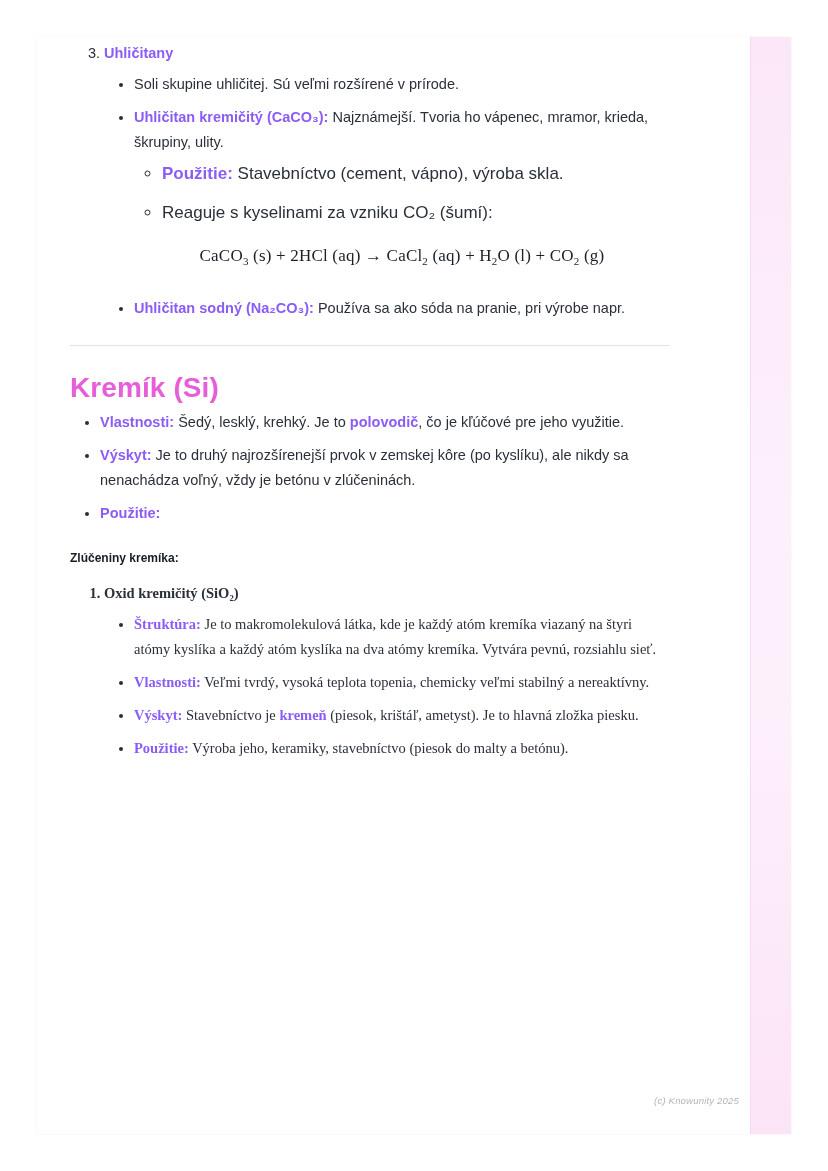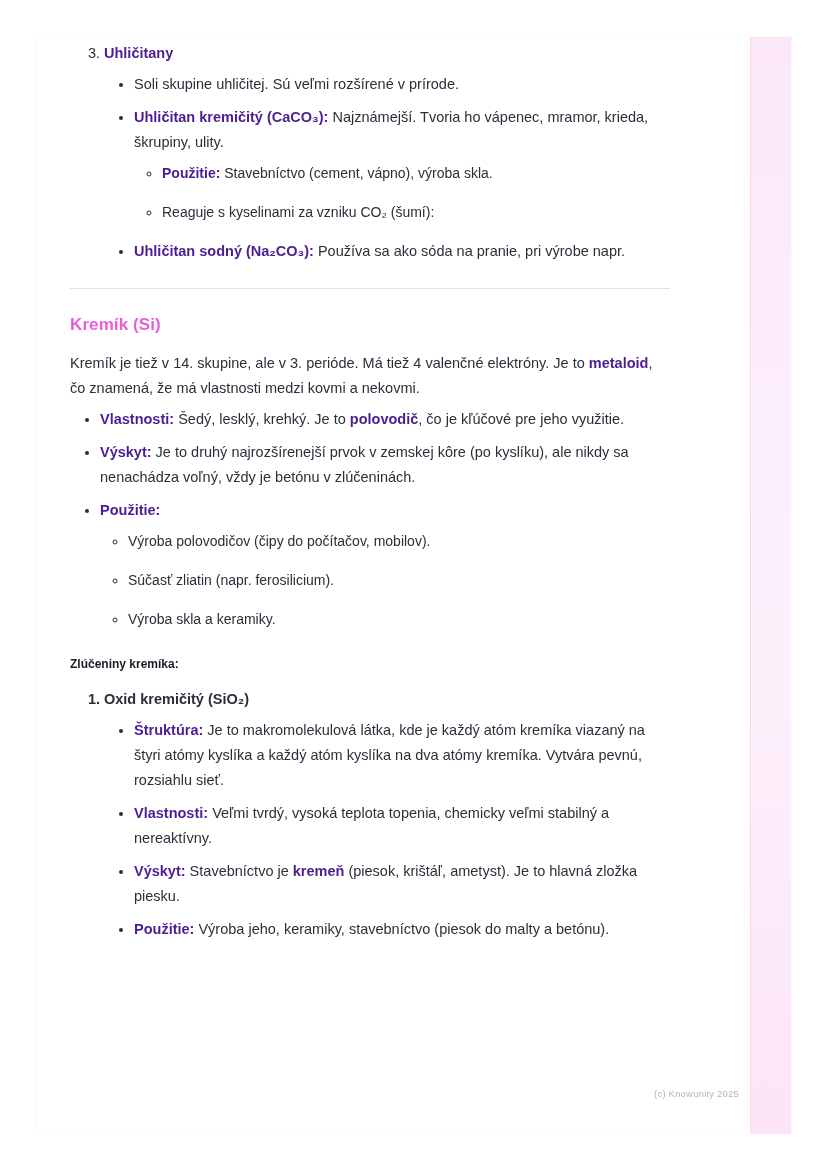--- a/index.html
+++ b/index.html
@@ -46,21 +46,21 @@
     padding-top: 4px;
   }
 
   
   .para {
     font-size: 14.5px;
     line-height: 25px;
     color: #2a2f3a;
     margin: 0 0 6px 0;
   }
-  b, .b { font-weight: bold; color: #4c1d95; }
+  b, .b { font-weight: bold; color: #8b5cf6; }
 
   
   ol.num {
     margin: 0;
     padding-left: 34px;
     list-style: decimal;
   }
   ol.num > li {
     font-size: 14.5px;
     line-height: 25px;
@@ -81,21 +81,21 @@
     margin: 0 0 8px 0;
     color: #2a2f3a;
   }
   
   ul.circle {
     margin: 6px 0 0 0;
     padding-left: 28px;
     list-style: circle;
   }
   ul.circle > li {
-    font-size: 14px;
+    font-size: 17px;
     line-height: 25px;
     margin: 0 0 14px 0;
     color: #2a2f3a;
   }
 
   
   .equation {
     font-family: "Liberation Serif", serif;
     font-size: 17px;
     text-align: center;
@@ -108,56 +108,58 @@
   
   .divider {
     border: 0;
     border-top: 1px solid #e3e3e6;
     margin: 24px 0 26px 0;
     width: 100%;
   }
 
   
   .h2 {
-    font-size: 17px;
+    font-size: 28px;
     font-weight: bold;
     color: #e75fd8;
-    margin: 0 0 16px 0;
+    margin: 0 0 6px 0;
     letter-spacing: 0.1px;
   }
 
   ol.num2 {
     margin: 10px 0 0 0;
     padding-left: 34px;
     list-style: decimal;
   }
   ol.num2 > li {
     font-size: 14.5px;
     line-height: 25px;
     color: #2a2f3a;
     font-weight: bold;
     margin-bottom: 10px;
+    font-family: Liberation Serif, serif;
   }
   ol.num2 > li > ul { font-weight: normal; }
 
   .sec-label {
     font-size: 12px;
     line-height: 25px;
     font-weight: bold;
     color: #171c26;
     margin: 20px 0 0 0;
   }
 
   .footer-credit {
     position: absolute;
     right: 52px;
-    bottom: 35px;
+    bottom: 28px;
     font-size: 9.5px;
     color: #b8b3bb;
     letter-spacing: 0.2px;
+    font-style: italic;
   }
 
   .tight { margin-bottom: 2px; }
 </style>
 </head>
 <body>
 
 <div class="page">
 
   <div class="pink-band"></div>
@@ -178,49 +180,46 @@
 
             <ul class="circle">
               <li>
                 <b>Použitie:</b><span> Stavebníctvo (cement, vápno), výroba skla.</span>
               </li>
               <li>
                 <span>Reaguje s kyselinami za vzniku CO₂ (šumí):</span>
               </li>
             </ul>
 
+            <div class="equation">
+              CaCO<sub>3</sub> (s) + 2HCl (aq) → CaCl<sub>2</sub> (aq) + H<sub>2</sub>O (l) + CO<sub>2</sub> (g)
+            </div>
           </li>
 
           <li>
             <b>Uhličitan sodný (Na₂CO₃):</b><span> Používa sa ako sóda na pranie, pri výrobe napr.</span>
           </li>
         </ul>
       </li>
     </ol>
 
     <hr class="divider">
 
     <div class="h2">Kremík (Si)</div>
 
-    <p class="para"><span>Kremík je tiež v 14. skupine, ale v 3. perióde. Má tiež 4 valenčné elektróny. Je to </span><b>metaloid</b><span>, čo znamená, že má vlastnosti medzi kovmi a nekovmi.</span></p>
 
     <ul class="disc">
       <li>
         <b>Vlastnosti:</b><span> Šedý, lesklý, krehký. Je to </span><b>polovodič</b><span>, čo je kľúčové pre jeho využitie.</span>
       </li>
       <li>
         <b>Výskyt:</b><span> Je to druhý najrozšírenejší prvok v zemskej kôre (po kyslíku), ale nikdy sa nenachádza voľný, vždy je betónu v zlúčeninách.</span>
       </li>
       <li class="tight">
         <b>Použitie:</b>
-        <ul class="circle">
-          <li><span>Výroba polovodičov (čipy do počítačov, mobilov).</span></li>
-          <li><span>Súčasť zliatin (napr. ferosilicium).</span></li>
-          <li><span>Výroba skla a keramiky.</span></li>
-        </ul>
       </li>
     </ul>
 
     <div class="sec-label">Zlúčeniny kremíka:</div>
 
     <ol class="num2">
       <li>
         <span>Oxid kremičitý (SiO₂)</span>
         <ul class="disc">
           <li>

